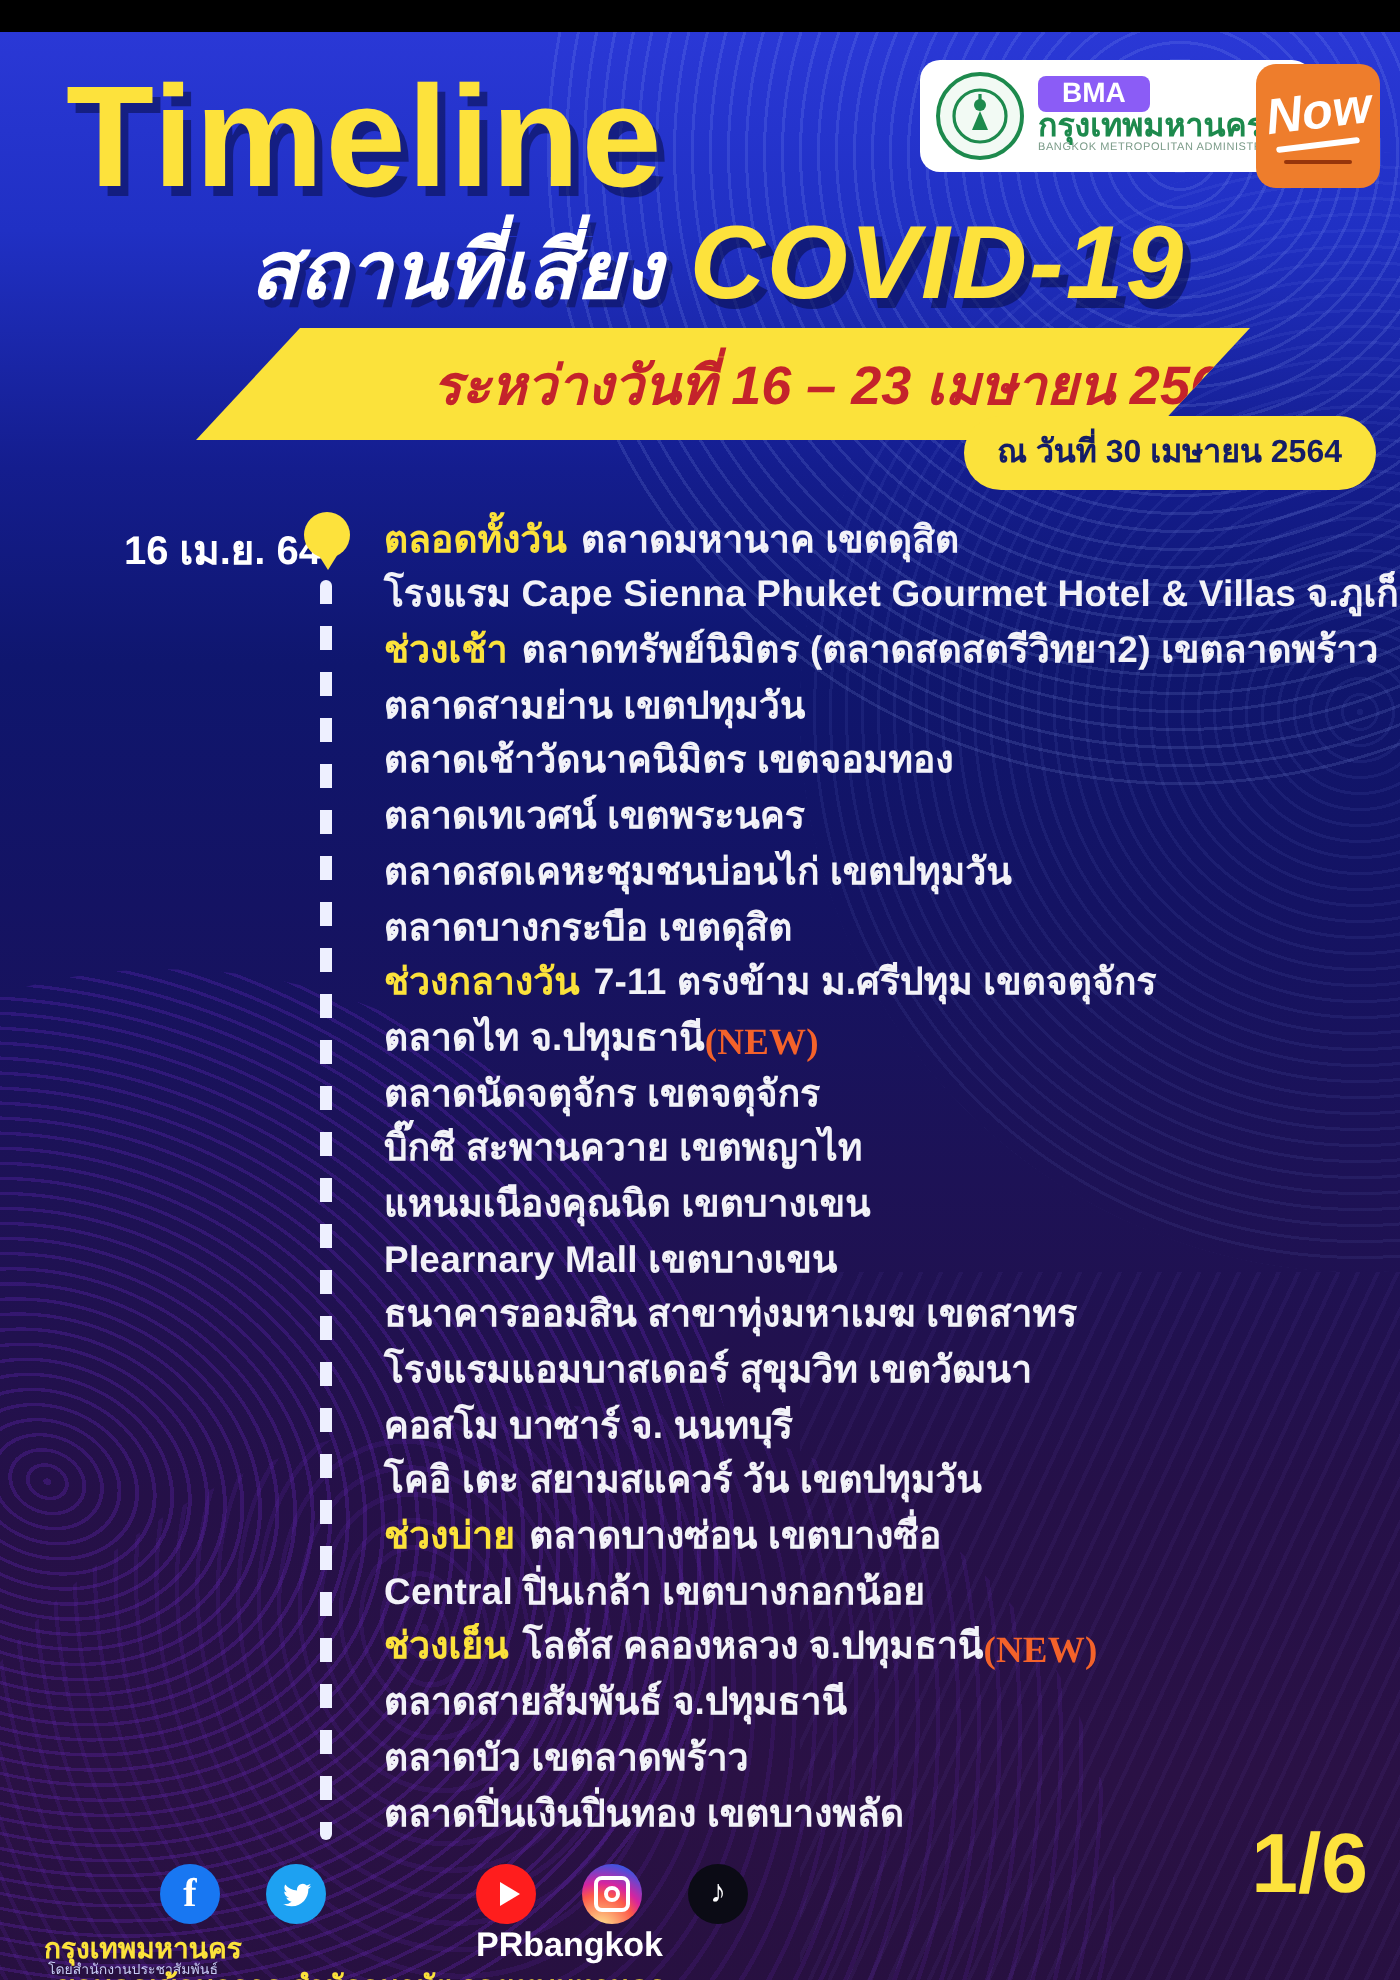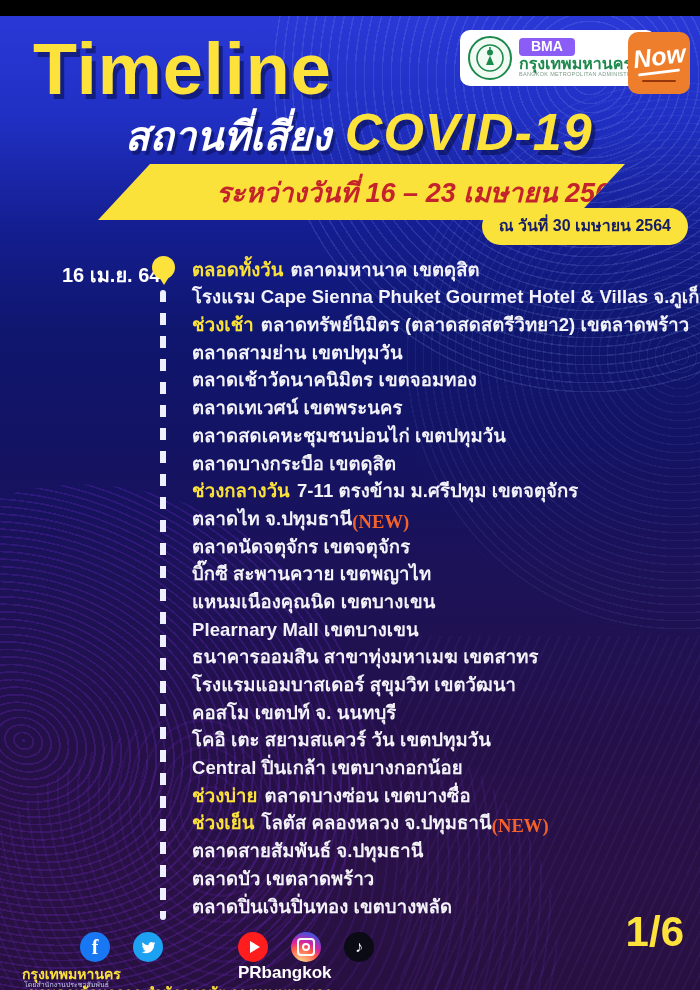--- a/index.html
+++ b/index.html
@@ -189,31 +189,31 @@
       <div class="row">
         <span>Plearnary Mall เขตบางเขน</span>
       </div>
       <div class="row">
         <span>ธนาคารออมสิน สาขาทุ่งมหาเมฆ เขตสาทร</span>
       </div>
       <div class="row">
         <span>โรงแรมแอมบาสเดอร์ สุขุมวิท เขตวัฒนา</span>
       </div>
       <div class="row">
-        <span>คอสโม เขตปท์ จ. นนทบุรี</span>
+        <span>คอสโม บาซาร์ จ. นนทบุรี</span>
       </div>
       <div class="row">
         <span>โคอิ เตะ สยามสแควร์ วัน เขตปทุมวัน</span>
-      </div>
-      <div class="row">
-        <span>Central ปิ่นเกล้า เขตบางกอกน้อย</span>
       </div>
       <div class="row">
         <span class="prefix">ช่วงบ่าย</span>
         <span>ตลาดบางซ่อน เขตบางซื่อ</span>
+      </div>
+      <div class="row">
+        <span>Central ปิ่นเกล้า เขตบางกอกน้อย</span>
       </div>
       <div class="row">
         <span class="prefix">ช่วงเย็น</span>
         <span>โลตัส คลองหลวง จ.ปทุมธานี</span>
         <span class="badge-new">(NEW)</span>
       </div>
       <div class="row">
         <span>ตลาดสายสัมพันธ์ จ.ปทุมธานี</span>
       </div>
       <div class="row">

